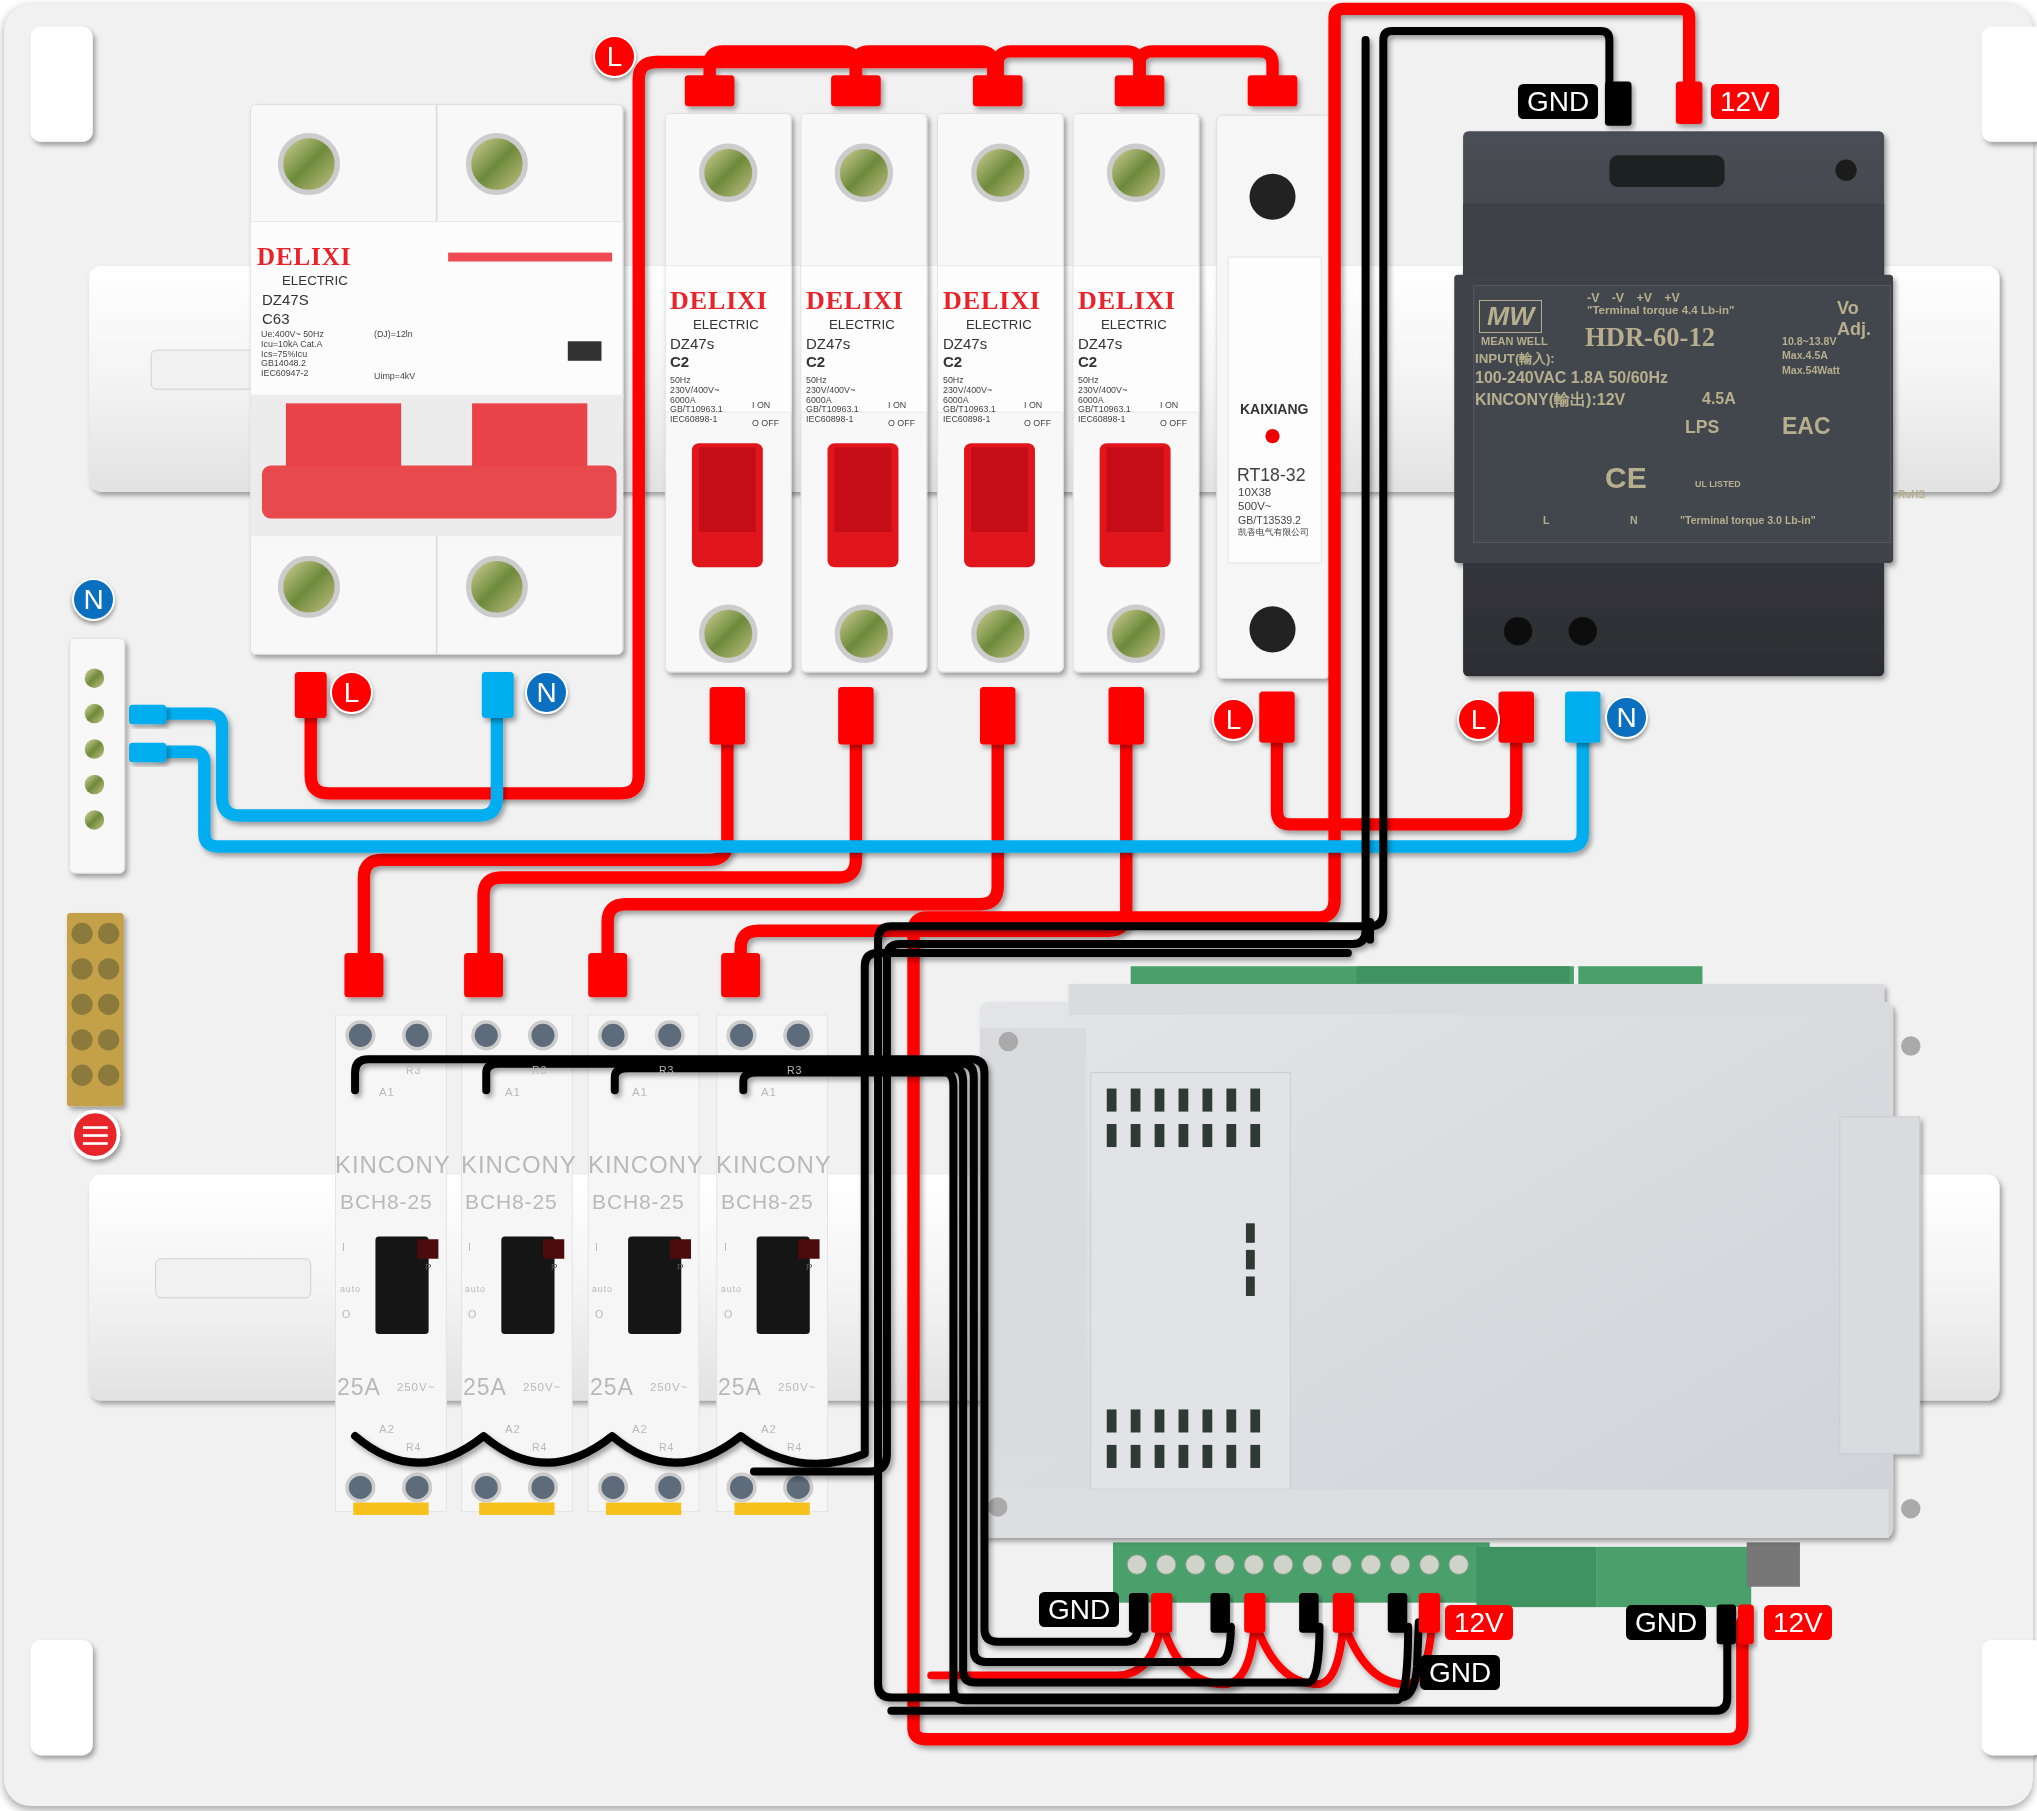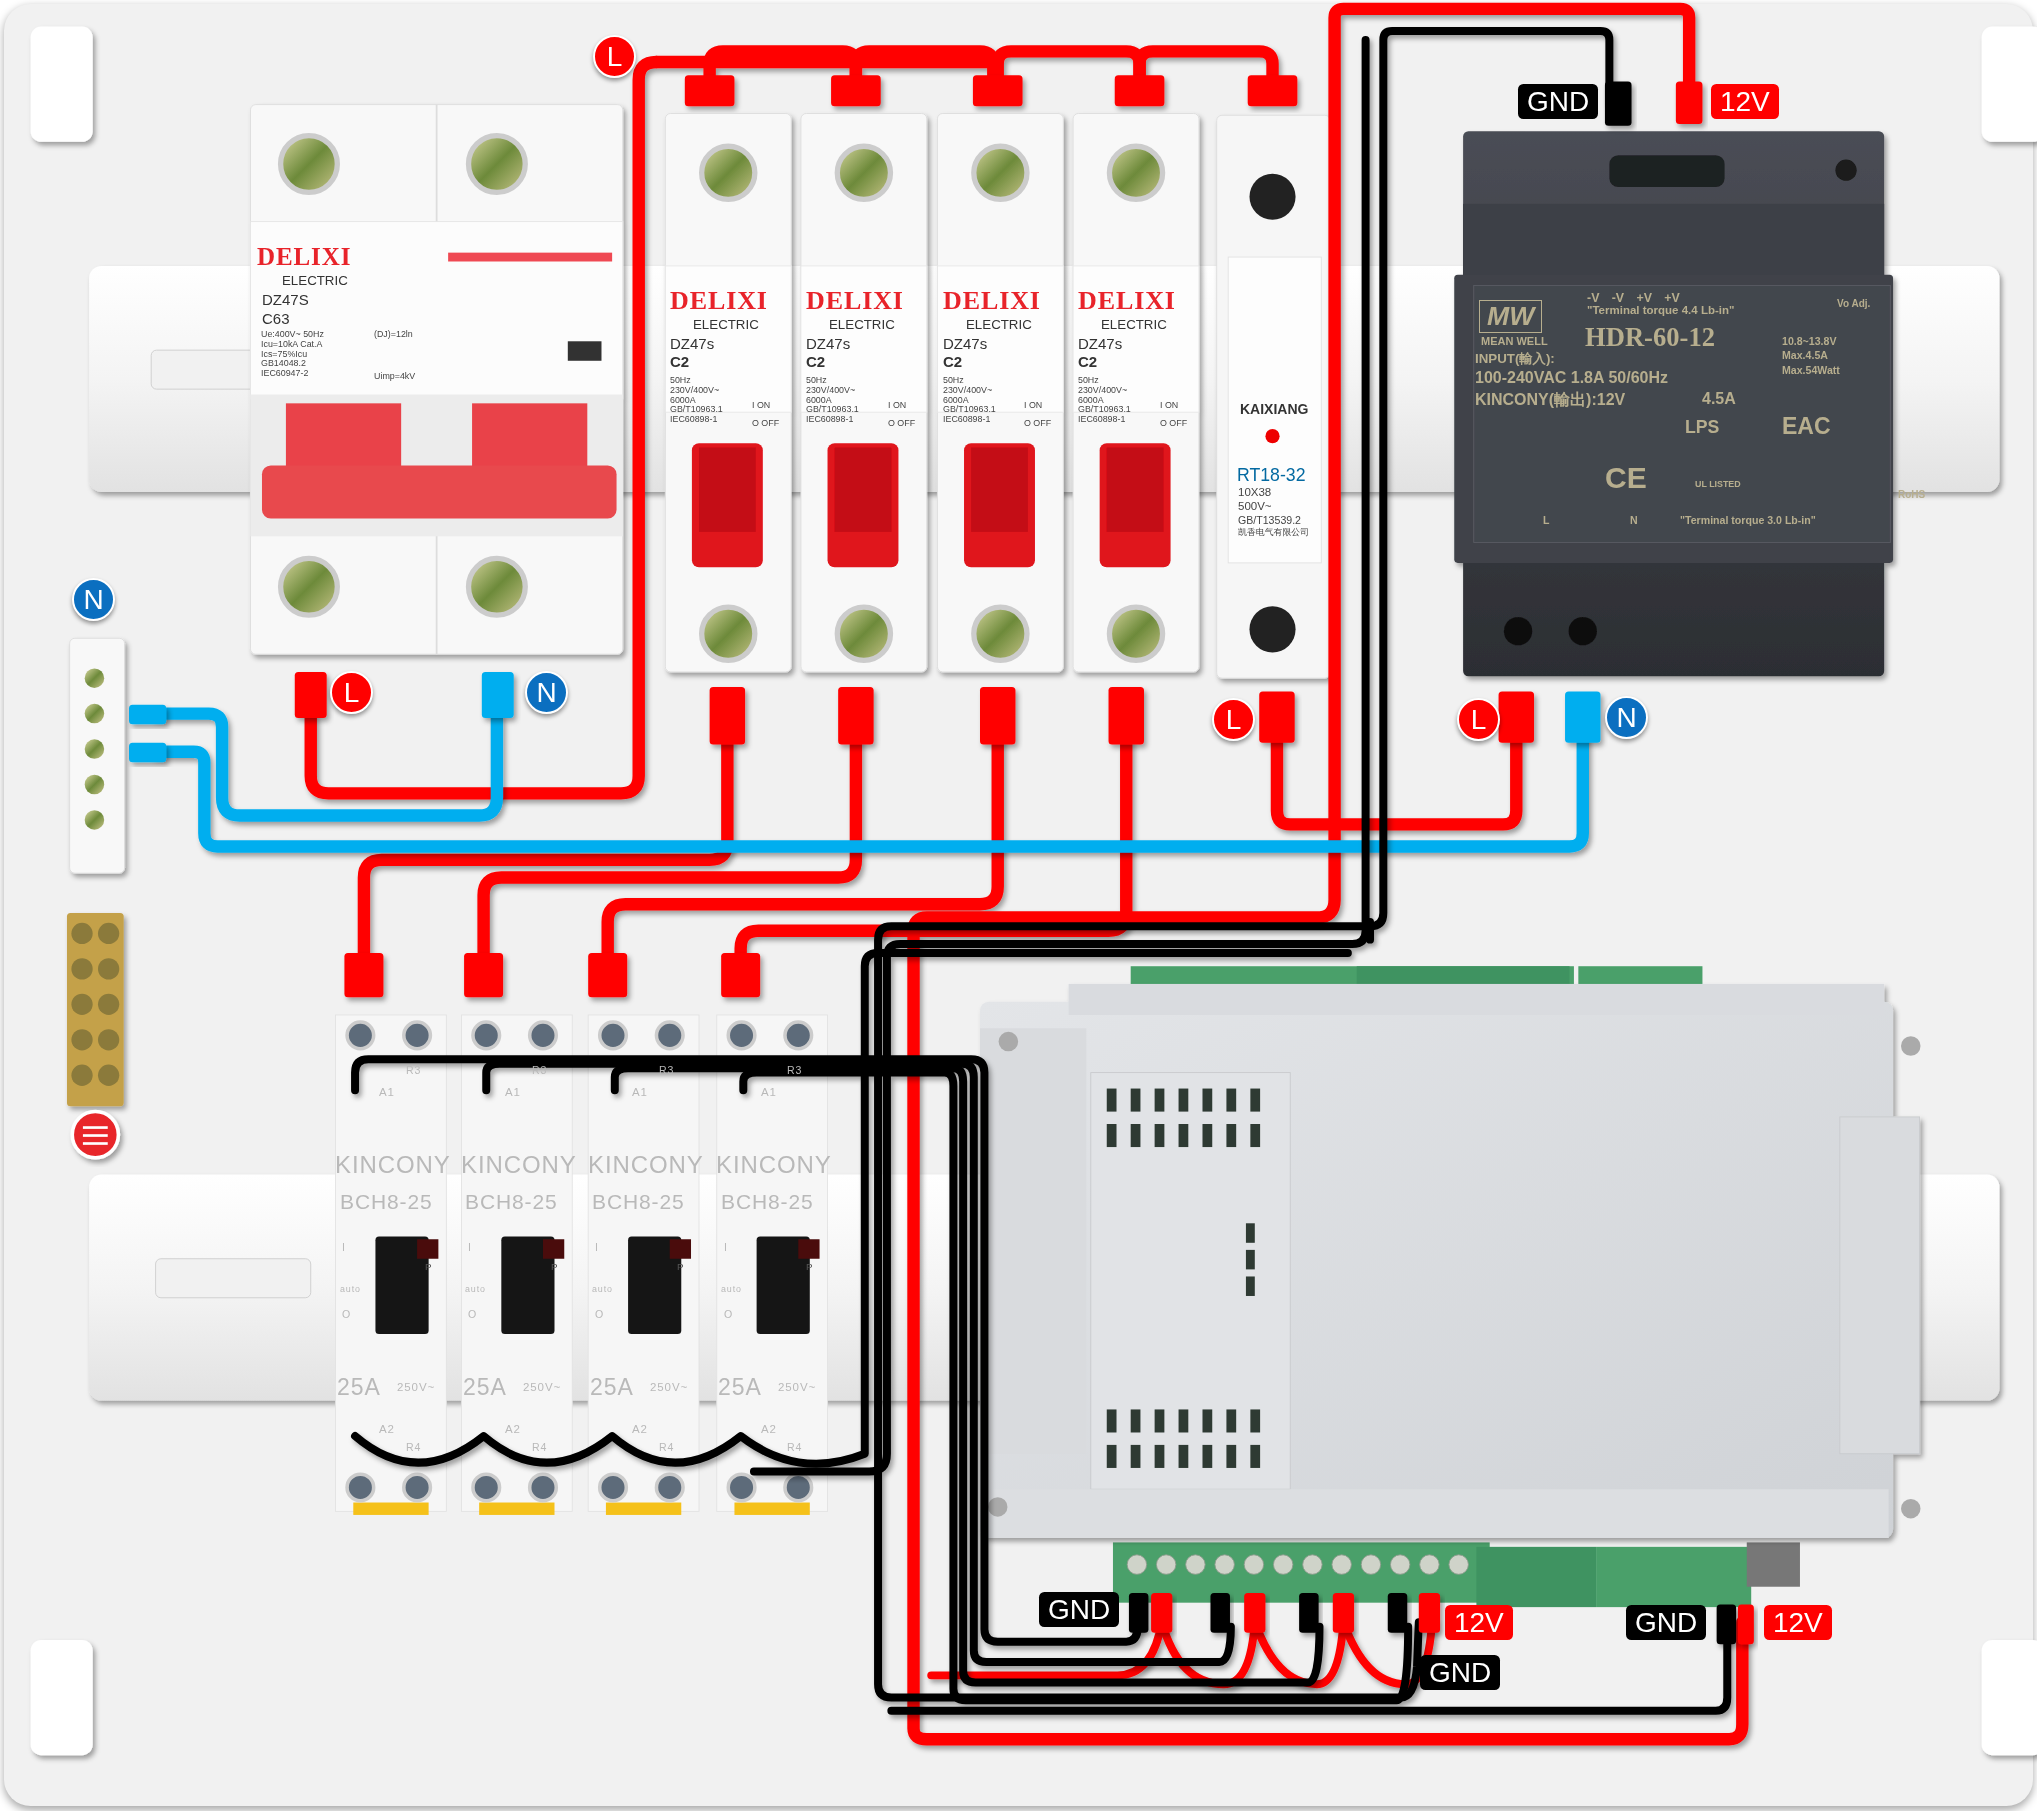--- a/index.html
+++ b/index.html
@@ -423,36 +423,36 @@
       <div>230V/400V~</div>
       <div>6000A</div>
       <div>GB/T10963.1</div>
       <div>IEC60898-1</div>
     </div>
     <div class="lbl small" style="left:1160px;top:401px">I ON</div>
     <div class="lbl small" style="left:1160px;top:419px">O OFF</div>
   </div>
 
 <div class="lbl" style="left:1240px;top:401px;font-size:14px;font-weight:bold;color:#333">KAIXIANG</div>
-<div class="lbl" style="left:1237px;top:465px;font-size:17.7px;color:#0369a1">RT18-32</div>
+<div class="lbl" style="left:1237px;top:465px;font-size:17.7px;color:#404040">RT18-32</div>
 <div class="lbl small" style="left:1238px;top:488px;font-size:11.5px">10X38</div>
 <div class="lbl small" style="left:1238px;top:502px;font-size:11.5px">500V~</div>
 <div class="lbl small" style="left:1238px;top:516px;font-size:10.6px">GB/T13539.2</div>
 <div class="lbl small" style="left:1238px;top:528px;font-size:8.9px">凯香电气有限公司</div>
 
 <div class="lbl psu" style="left:1479px;top:300px;font-size:26.6px;font-style:italic;border:1.8px solid #b7ae8e;padding:0 7px">MW</div>
 <div class="lbl psu" style="left:1481px;top:335px;font-size:11px">MEAN WELL</div>
 <div id="psu-dc" class="lbl psu" style="left:1587px;top:291px;font-size:12.4px;word-spacing:8.9px">-V -V +V +V</div>
 <div class="lbl psu" style="left:1587px;top:304px;font-size:11.5px">"Terminal torque 4.4 Lb-in"</div>
 <div class="lbl psu" style="left:1585px;top:322px;font-size:26.6px;font-family:'Liberation Serif',serif">HDR-60-12</div>
 <div class="lbl psu" style="left:1475px;top:350px;font-size:13.3px">INPUT(輸入):</div>
 <div class="lbl psu" style="left:1475px;top:369px;font-size:16px">100-240VAC  1.8A  50/60Hz</div>
 <div class="lbl psu" style="left:1475px;top:390px;font-size:16px">KINCONY(輸出):12V</div>
 <div class="lbl psu" style="left:1702px;top:390px;font-size:16px">4.5A</div>
-<div class="lbl psu" style="left:1837px;top:298px;font-size:10px;width:44px;white-space:normal">Vo Adj.</div>
+<div class="lbl psu" style="left:1837px;top:298px;font-size:18px;width:44px;white-space:normal">Vo Adj.</div>
 <div class="lbl psu" style="left:1782px;top:335px;font-size:10.6px">10.8~13.8V</div>
 <div class="lbl psu" style="left:1782px;top:349px;font-size:10.6px">Max.4.5A</div>
 <div class="lbl psu" style="left:1782px;top:364px;font-size:10.6px">Max.54Watt</div>
 <div class="lbl psu" style="left:1685px;top:417px;font-size:17.7px">LPS</div>
 <div class="lbl psu" style="left:1782px;top:413px;font-size:23px">EAC</div>
 <div class="lbl psu" style="left:1605px;top:461px;font-size:30px">CE</div>
 <div class="lbl psu" style="left:1695px;top:479px;font-size:8.9px">UL LISTED</div>
 <div class="lbl psu" style="left:1898px;top:489px;font-size:10px">RoHS</div>
 <div class="lbl psu" style="left:1543px;top:514px;font-size:10.6px">L</div>
 <div class="lbl psu" style="left:1630px;top:514px;font-size:10.6px">N</div>

